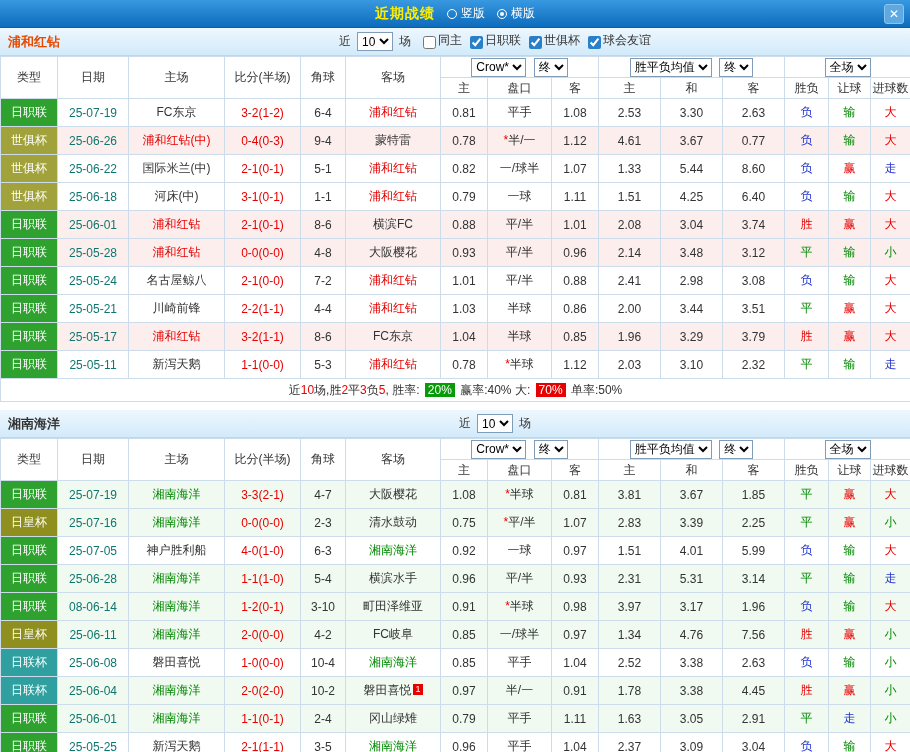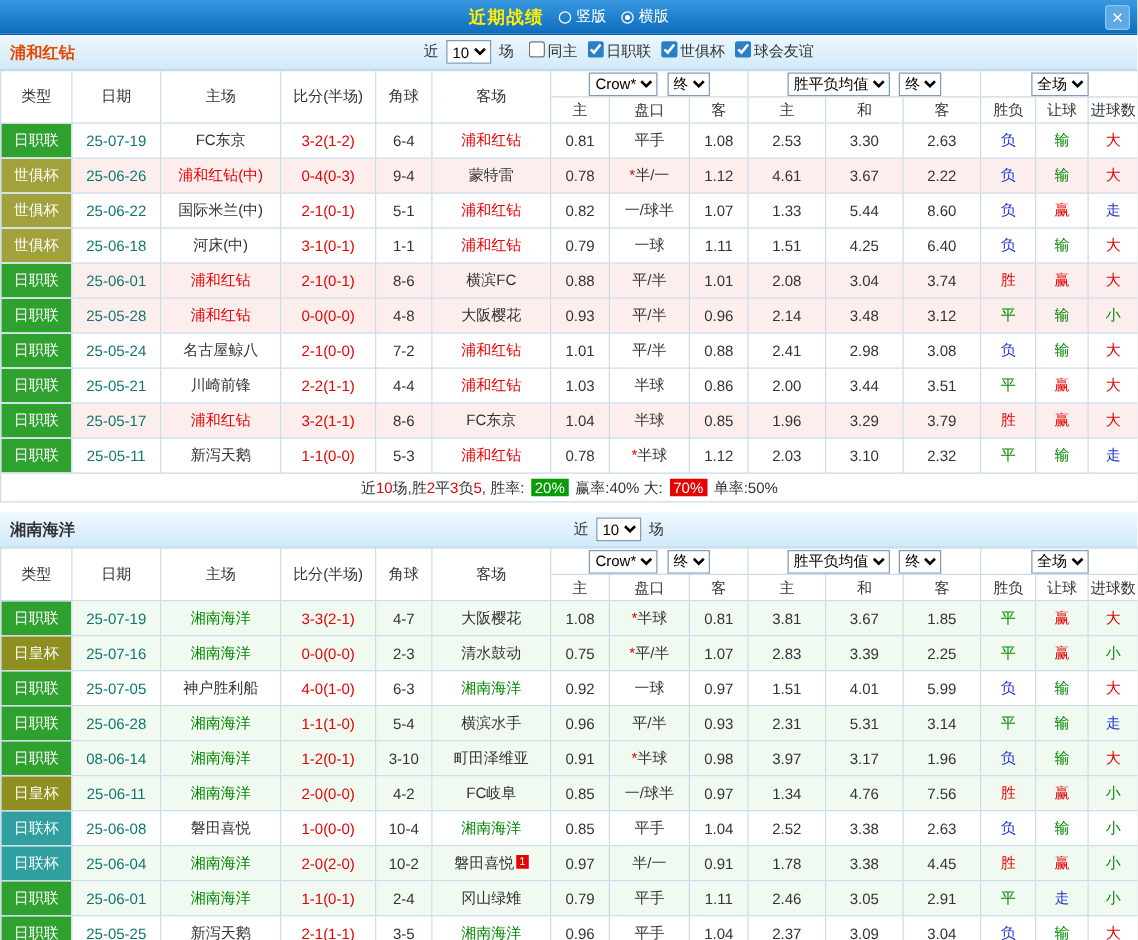--- a/index.html
+++ b/index.html
@@ -31,21 +31,21 @@
   .section-head {
     height:28px; background:linear-gradient(#eef7fe,#d2eafa);
     border-bottom:1px solid #bcd8ec;
     display:flex; align-items:center; position:relative;
   }
   .team-name { font-weight:bold; font-size:13px; margin-left:8px; }
   .filters {
     position:absolute; left:calc(50% + 40px); transform:translateX(-50%);
     display:flex; align-items:center; gap:4px; white-space:nowrap;
   }
-  .filters label { display:inline-flex; align-items:flex-start; gap:2px; margin-left:8px; cursor:pointer; }
+  .filters label { display:inline-flex; align-items:flex-end; gap:2px; margin-left:8px; cursor:pointer; }
   .filters input[type=checkbox] { width:13px; height:13px; margin:0; accent-color:#2a7fc9; }
   .near-select { font-size:12px; height:19px; border:1px solid #7f9db9; background:#fff; margin:0 2px; }
 
   
   table.grid { width:910px; border-collapse:collapse; table-layout:fixed; }
   .grid th, .grid td {
     border:1px solid #ccdcea; text-align:center; padding:0;
     overflow:hidden; white-space:nowrap; height:27px;
   }
   .grid thead th { font-weight:normal; background:#fff; height:21px; }
@@ -170,21 +170,21 @@
     <td class="c-date">25-06-26</td>
     <td class="c-team"><span style="color: rgb(230, 0, 0);">浦和红钻(中)</span></td>
     <td class="c-score">0-4(0-3)</td>
     <td class="c-corner">9-4</td>
     <td class="c-team"><span>蒙特雷</span></td>
     <td class="c-odd">0.78</td>
     <td class="c-odd"><em class="star">*</em>半/一</td>
     <td class="c-odd">1.12</td>
     <td class="c-odd">4.61</td>
     <td class="c-odd">3.67</td>
-    <td class="c-odd">2.22</td>
+    <td class="c-odd">0.77</td>
     <td class="c-res" style="color: rgb(34, 51, 204);">负</td>
     <td class="c-res" style="color: rgb(0, 136, 0);">输</td>
     <td class="c-res" style="color: rgb(230, 0, 0);">大</td>
   </tr>
           <tr class="match-row">
     <td class="c-type">
               <span class="league-badge" style="background: rgb(162, 162, 60);">世俱杯</span>
             </td>
     <td class="c-date">25-06-22</td>
     <td class="c-team"><span>国际米兰(中)</span></td>
@@ -562,21 +562,21 @@
               <span class="league-badge" style="background: rgb(47, 161, 47);">日职联</span>
             </td>
     <td class="c-date">25-06-01</td>
     <td class="c-team"><span style="color: rgb(0, 136, 0);">湘南海洋</span></td>
     <td class="c-score">1-1(0-1)</td>
     <td class="c-corner">2-4</td>
     <td class="c-team"><span>冈山绿雉</span></td>
     <td class="c-odd">0.79</td>
     <td class="c-odd">平手</td>
     <td class="c-odd">1.11</td>
-    <td class="c-odd">2.46</td>
+    <td class="c-odd">1.63</td>
     <td class="c-odd">3.05</td>
     <td class="c-odd">2.91</td>
     <td class="c-res" style="color: rgb(0, 136, 0);">平</td>
     <td class="c-res" style="color: rgb(34, 51, 204);">走</td>
     <td class="c-res" style="color: rgb(0, 136, 0);">小</td>
   </tr>
           <tr class="match-row">
     <td class="c-type">
               <span class="league-badge" style="background: rgb(47, 161, 47);">日职联</span>
             </td>

